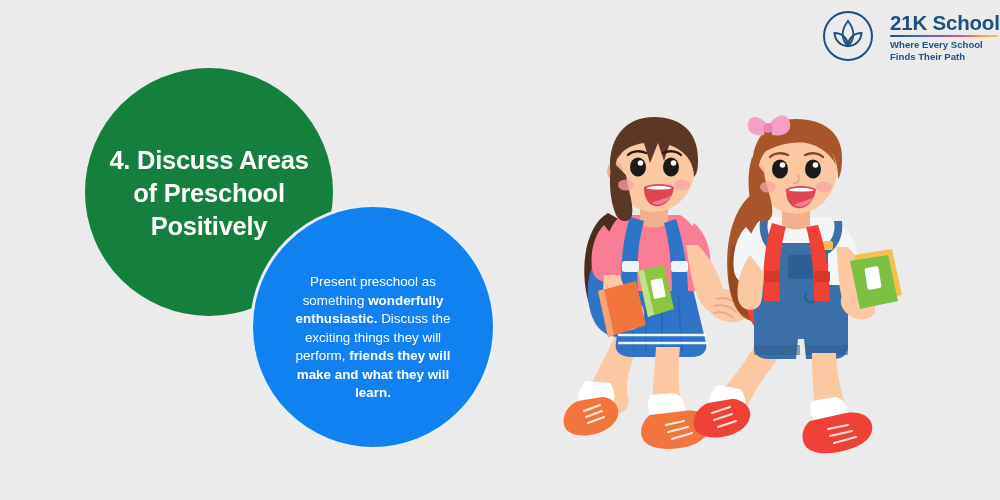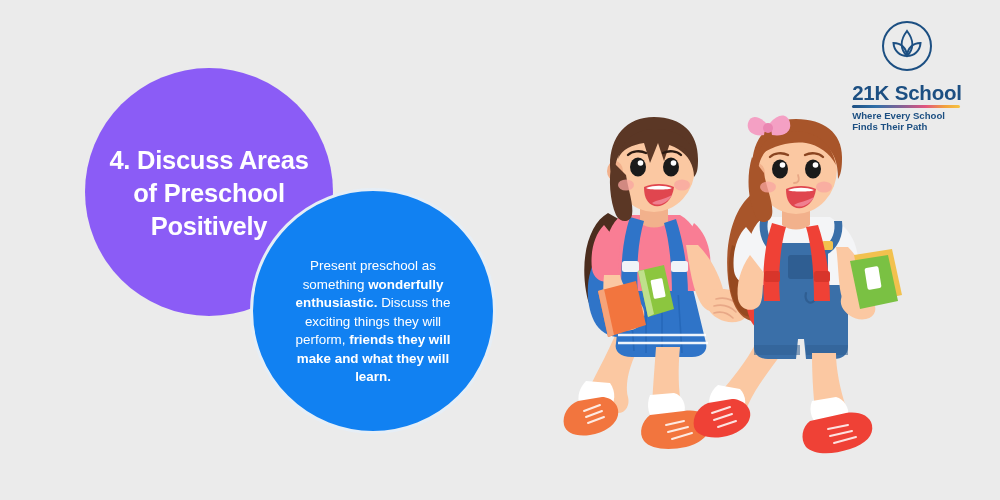--- a/index.html
+++ b/index.html
@@ -17,27 +17,26 @@
     width: 1000px;
     height: 500px;
     background: #ebebeb;
     overflow: hidden;
   }
 
   
   #logo {
     position: absolute;
     left: 822px;
-    top: 20px;
+    top: 7px;
     width: 170px;
     height: 58px;
     display: flex;
     align-items: center;
-    gap: 8px;
-    flex-direction: column;
+    gap: 16px;
   }
   #logo-mark {
     width: 52px;
     height: 52px;
     flex: 0 0 52px;
   }
   #logo-text {
     display: flex;
     flex-direction: column;
     justify-content: center;
@@ -73,36 +72,36 @@
     box-sizing: border-box;
     display: flex;
     align-items: center;
     justify-content: center;
   }
   #title-bubble {
     left: 85px;
     top: 68px;
     width: 248px;
     height: 248px;
-    background: #8b5cf6;
+    background: #15803d;
     z-index: 2;
   }
   #title-text {
     color: #ffffff;
     font-size: 25.5px;
     font-weight: bold;
     line-height: 33px;
     text-align: center;
     width: 225px;
     letter-spacing: -0.25px;
     margin-top: 2px;
   }
   #body-bubble {
     left: 250px;
-    top: 188px;
+    top: 204px;
     width: 246px;
     height: 246px;
     background: #1181f2;
     border: 3px solid #e6eef6;
     z-index: 3;
   }
   #body-text {
     color: #ffffff;
     font-size: 13.4px;
     line-height: 18.6px;

